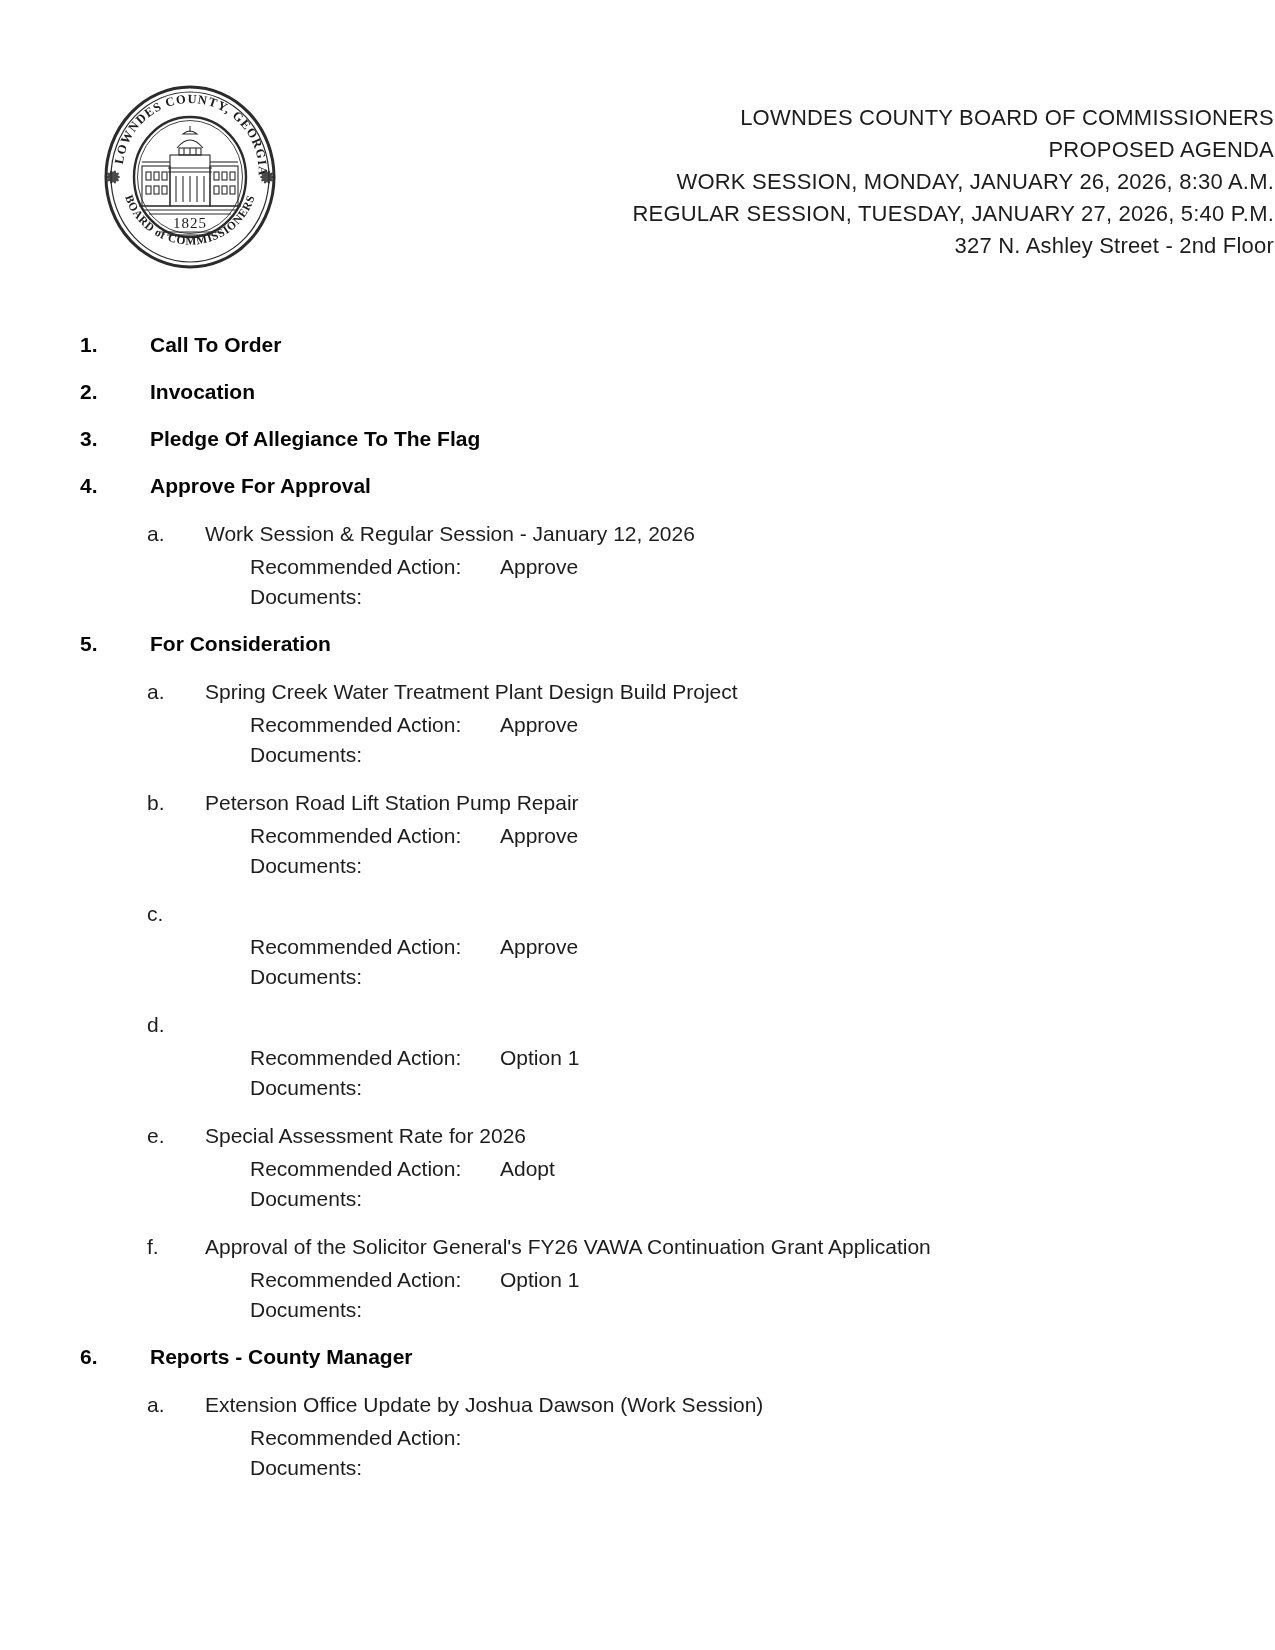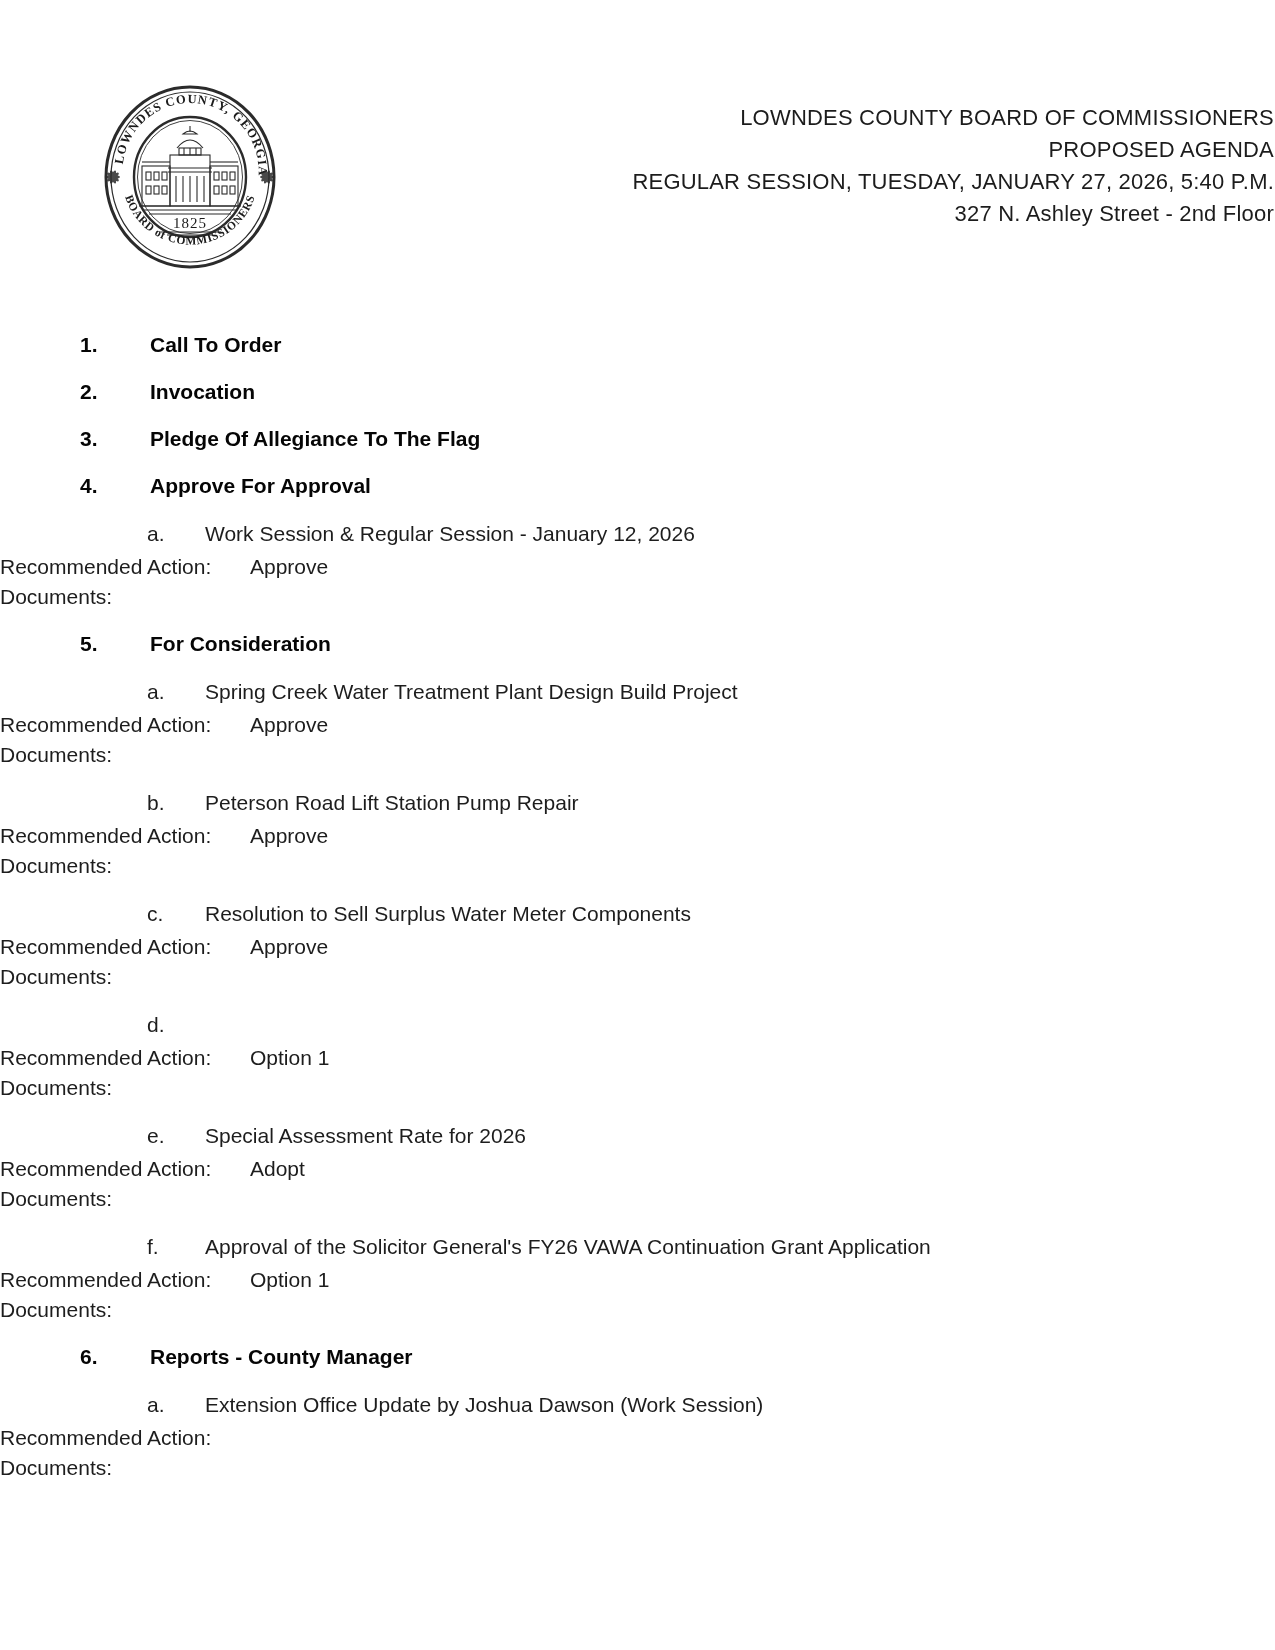--- a/index.html
+++ b/index.html
@@ -69,20 +69,21 @@
     flex: 0 0 58px;
   }
   .item-title { max-width: 888px; text-align: center; }
   .detail-row {
     display: flex;
     font-size: 21px;
     line-height: 30px;
   }
   .ra-row { margin-top: 3px; }
   .detail-label {
+    margin-left: 250px;
     width: 250px;
     flex: 0 0 250px;
   }
   .detail-value { white-space: nowrap; }
 </style>
 </head>
 <body>
 
 <div class="page">
 
@@ -170,20 +171,21 @@
           <line x1="56" y1="148" x2="118" y2="148"></line>
           <line x1="64" y1="151" x2="110" y2="151"></line>
         </g>
         <text x="87" y="144" text-anchor="middle" font-family="Liberation Serif, serif" font-size="15" fill="#1b1b1b" letter-spacing="1">1825</text>
       </svg>
     </div>
 
     <div class="header-text">
       <div class="header-line">LOWNDES COUNTY BOARD OF COMMISSIONERS</div>
       <div class="header-line">PROPOSED AGENDA</div>
+      <div class="header-line">WORK SESSION, MONDAY, JANUARY 26, 2026, 8:30 A.M.</div>
       <div class="header-line">REGULAR SESSION, TUESDAY, JANUARY 27, 2026, 5:40 P.M.</div>
       <div class="header-line">327 N. Ashley Street - 2nd Floor</div>
     </div>
   </header>
 
   <main class="agenda">
   <section class="section">
     <div class="section-heading">
       <span class="sec-num">1.</span>
       <span class="sec-title">Call To Order</span>
@@ -262,21 +264,20 @@
     </div>
     <div class="detail-row docs-row">
       <span class="detail-label">Documents:</span>
       <span class="detail-value"></span>
     </div>
   </div>
 
   <div class="item">
     <div class="item-row">
       <span class="item-letter">c.</span>
-      <span class="item-title">Resolution to Sell Surplus Water Meter Components</span>
     </div>
     <div class="detail-row ra-row">
       <span class="detail-label">Recommended Action:</span>
       <span class="detail-value">Approve</span>
     </div>
     <div class="detail-row docs-row">
       <span class="detail-label">Documents:</span>
       <span class="detail-value"></span>
     </div>
   </div>

